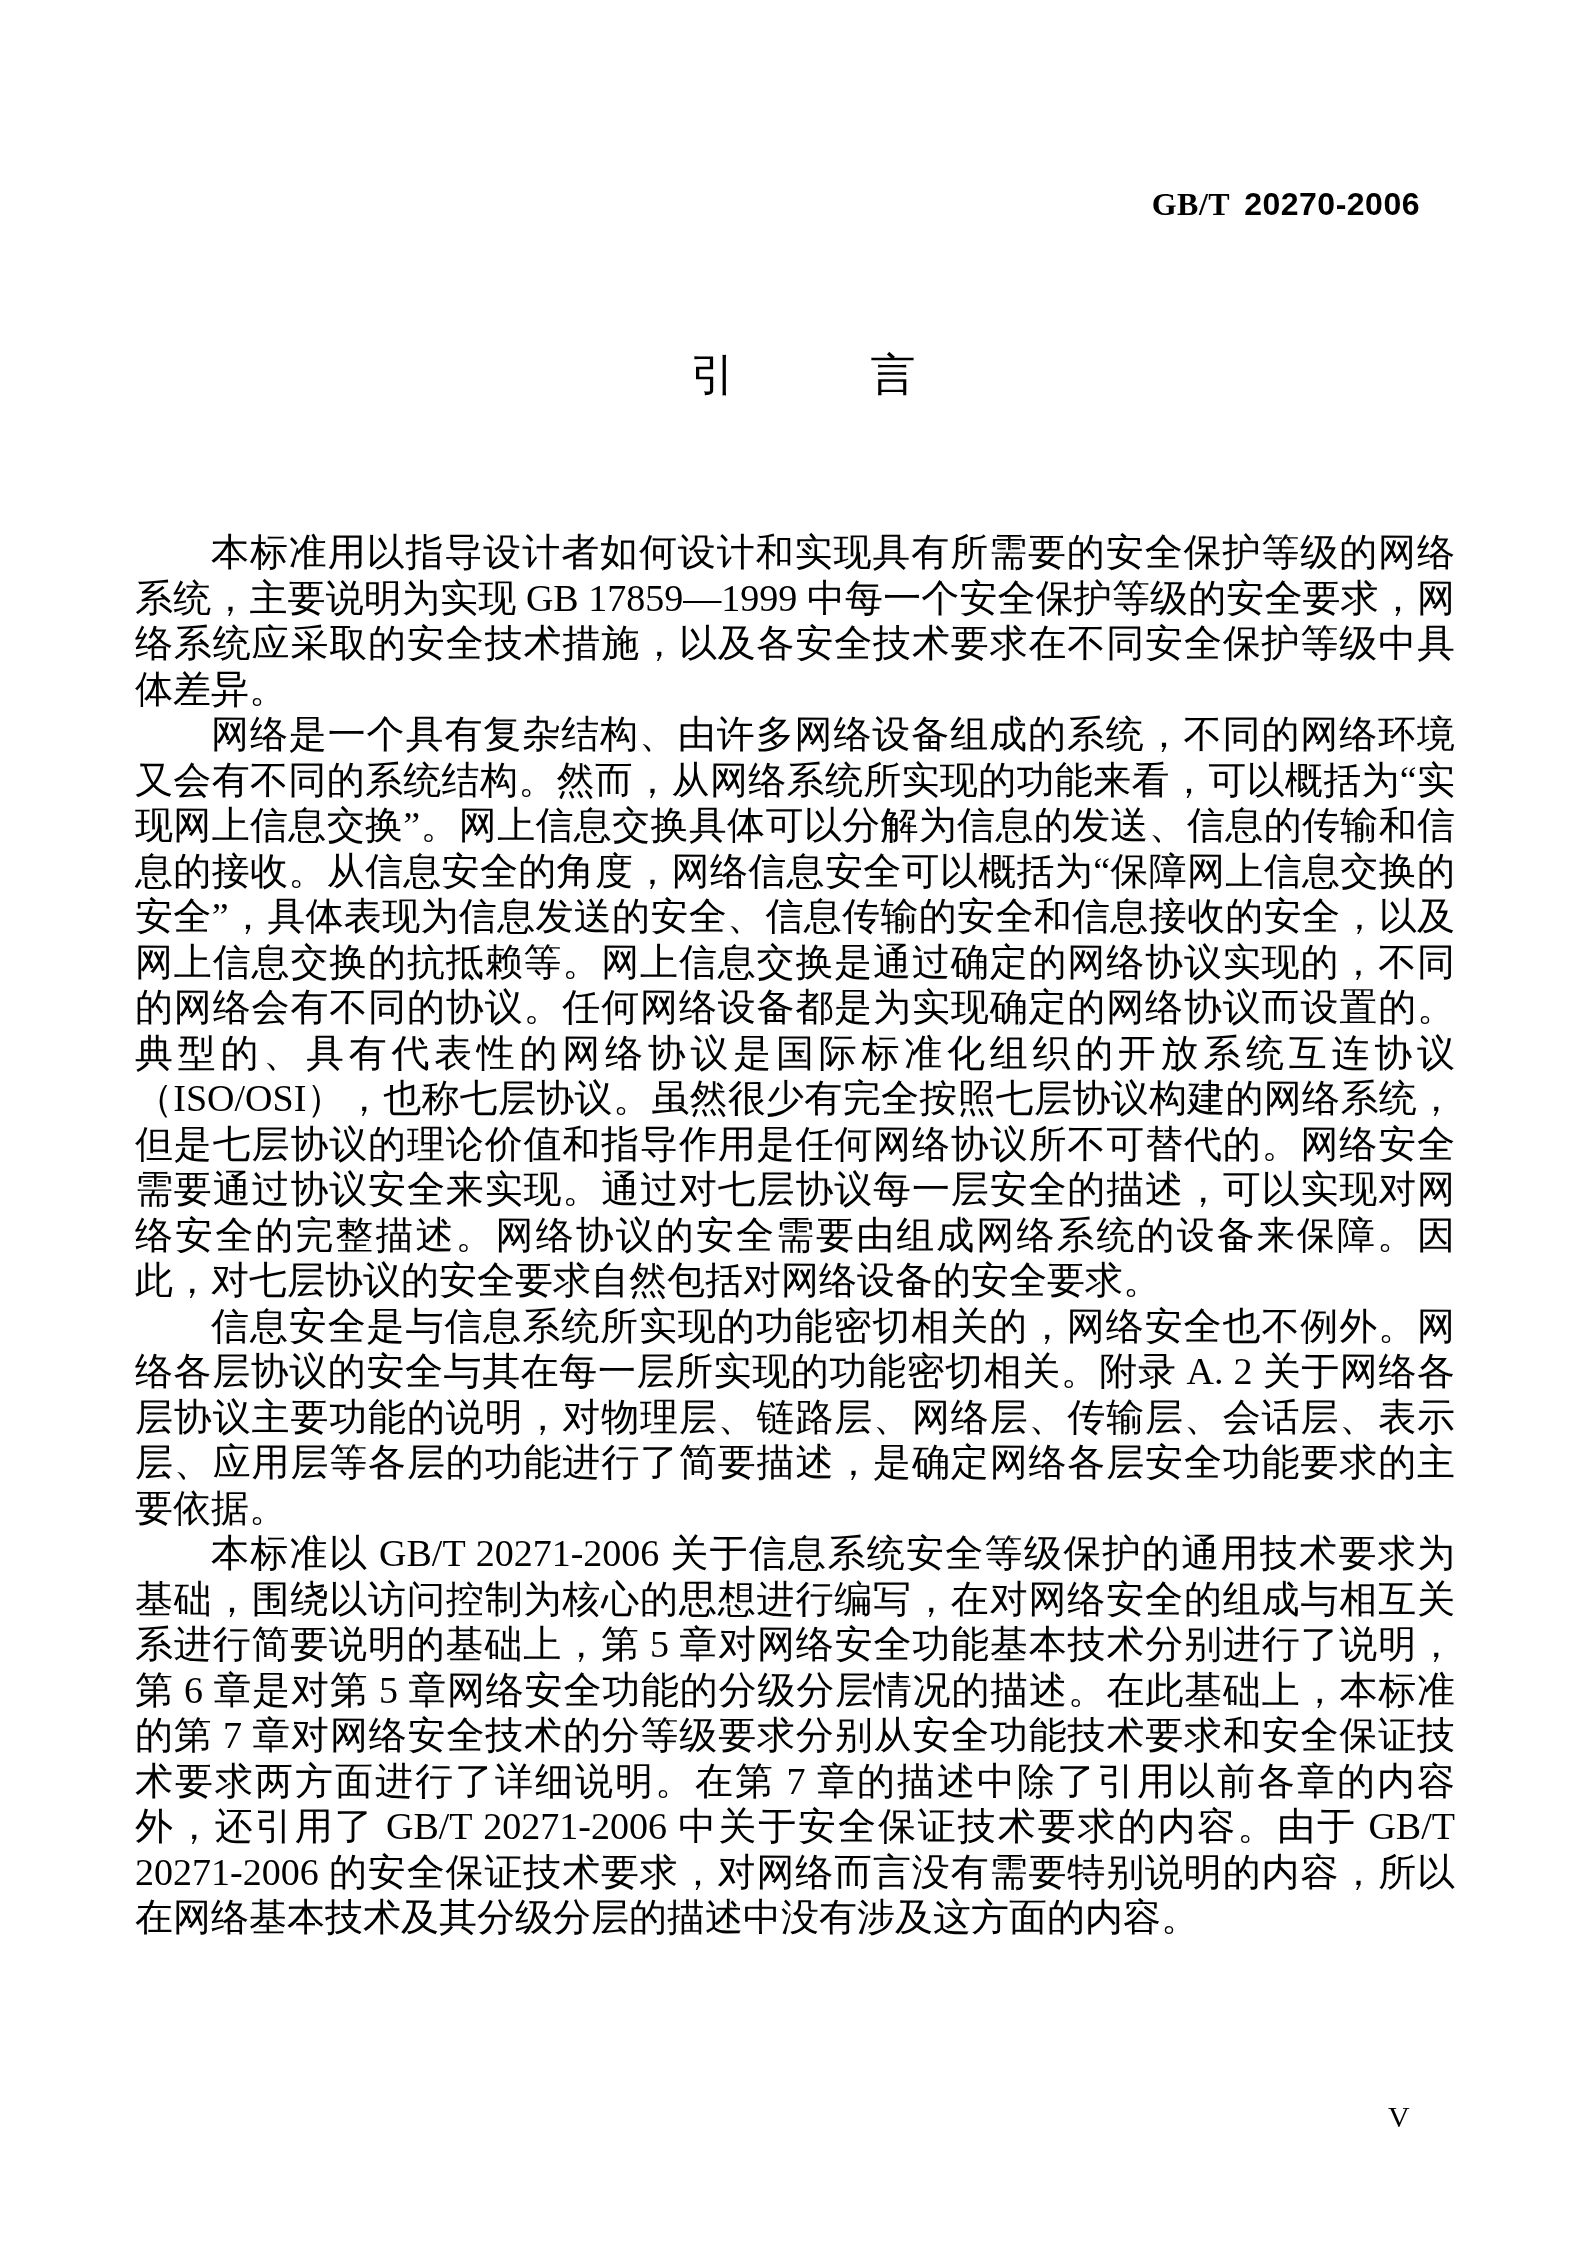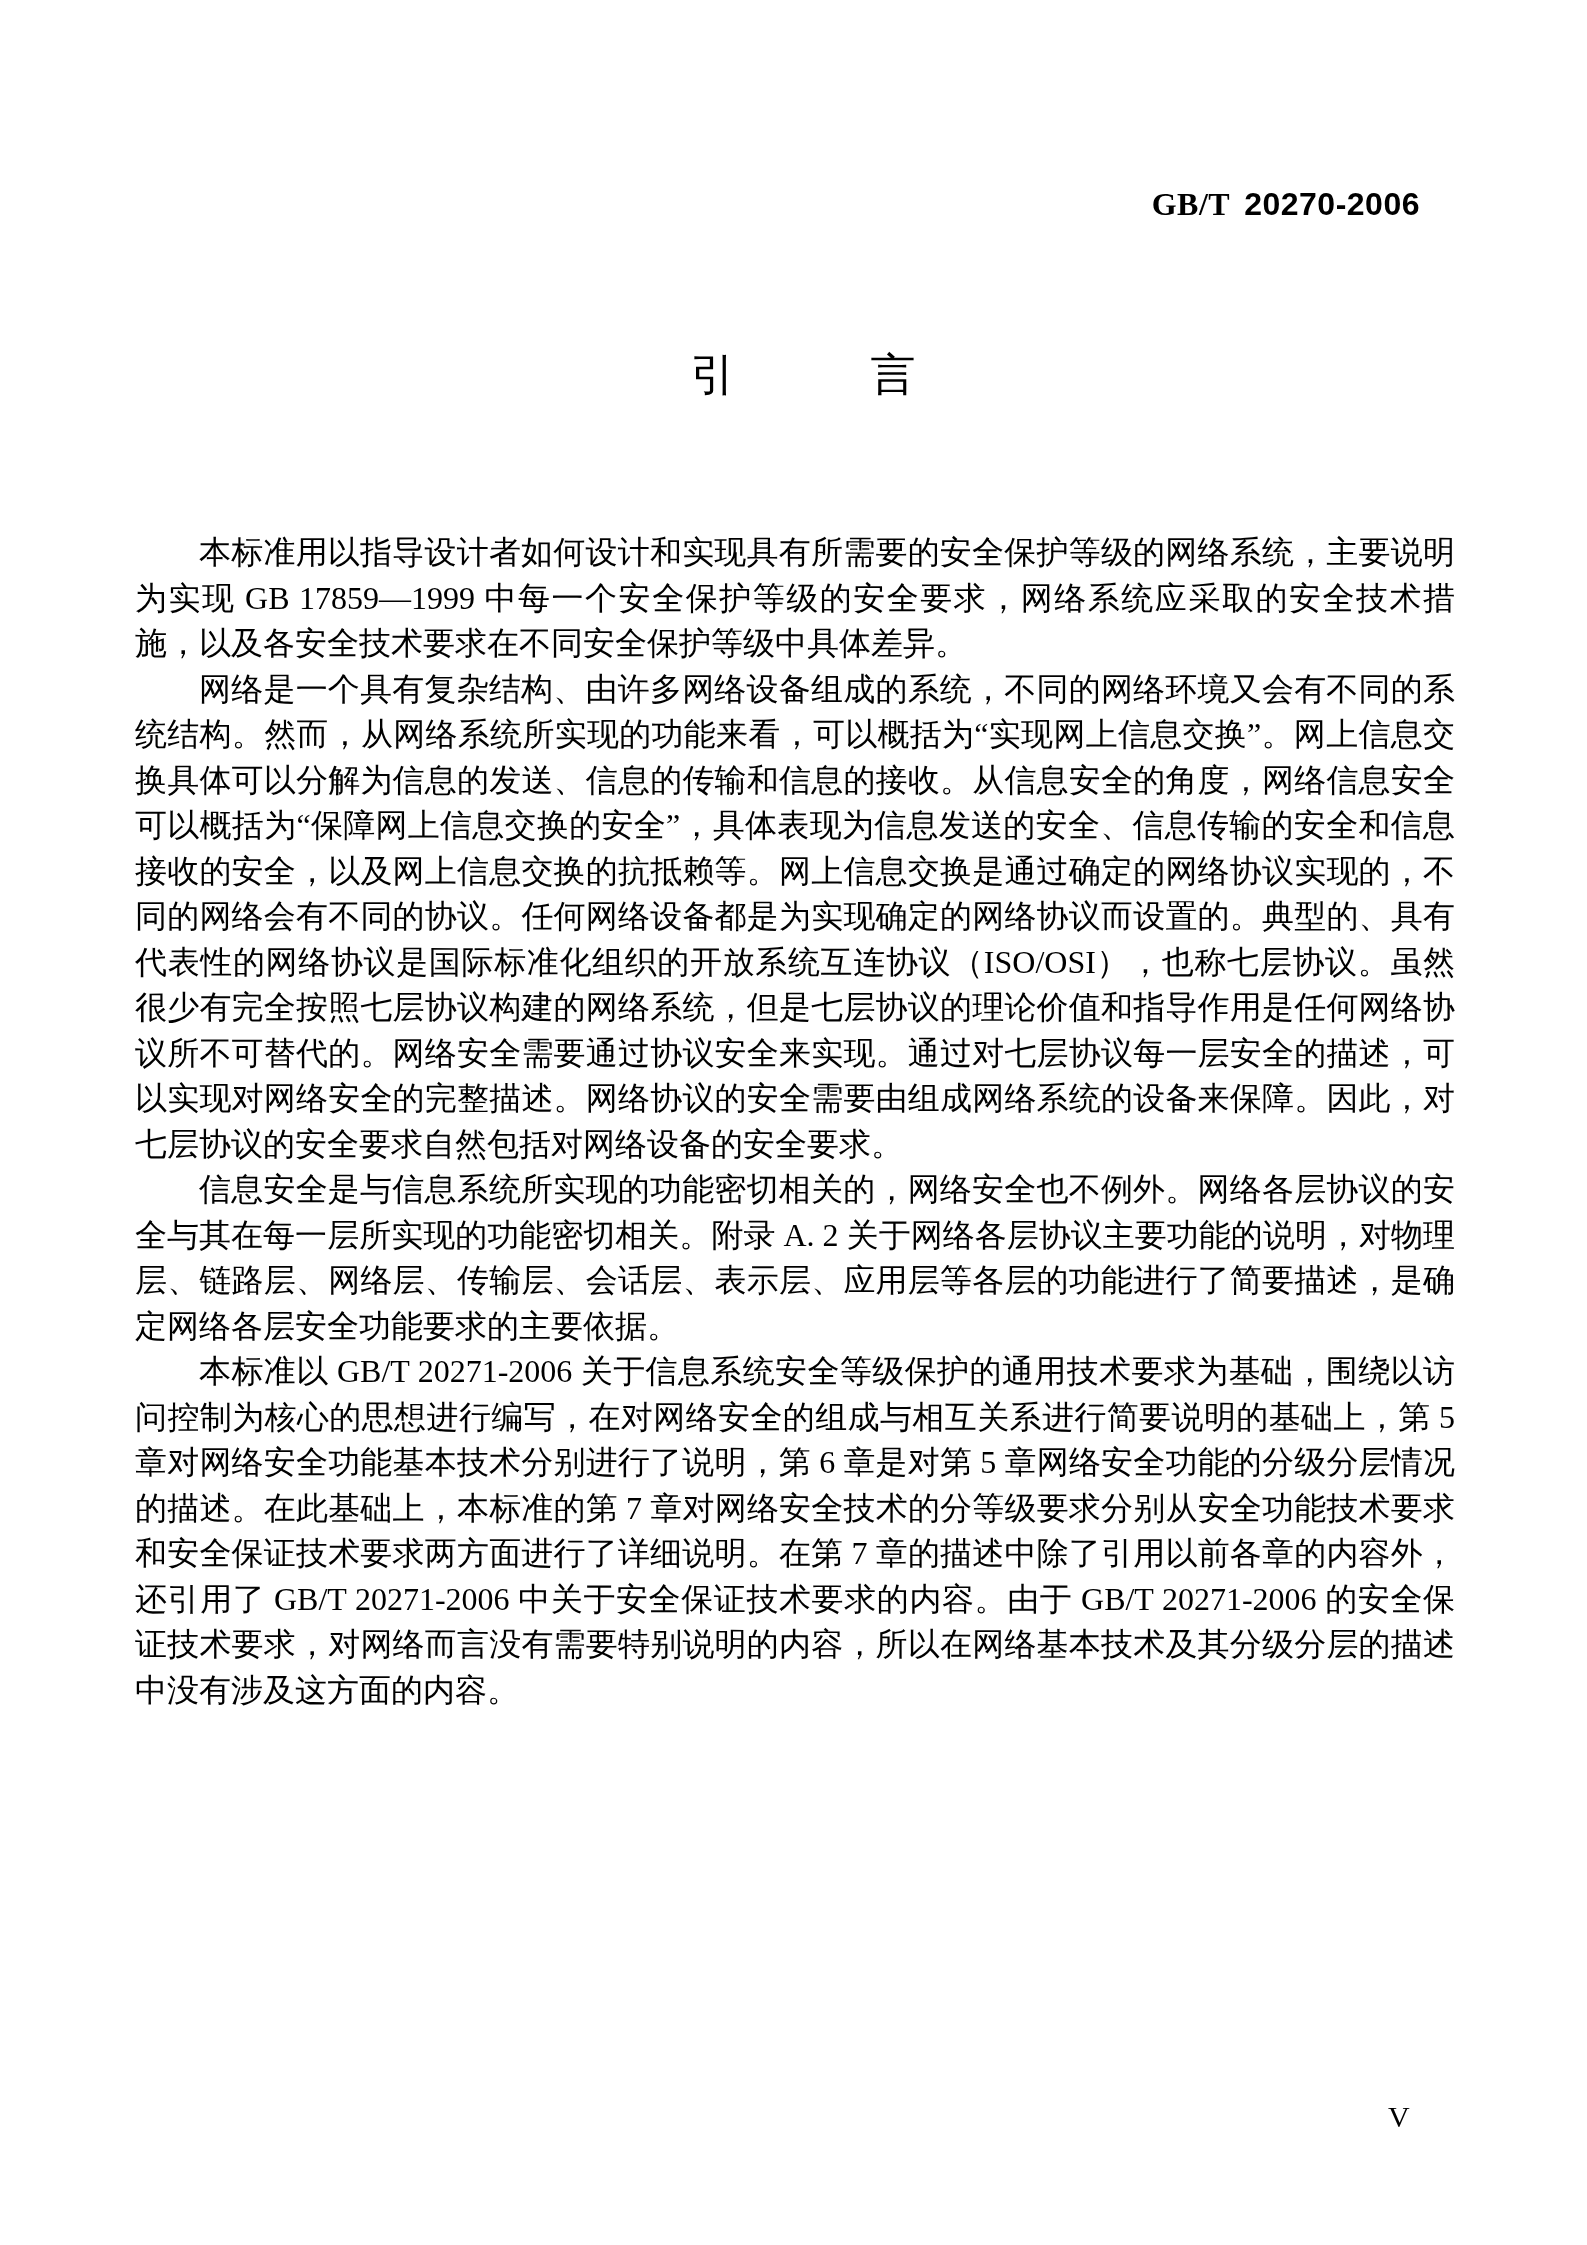--- a/index.html
+++ b/index.html
@@ -45,21 +45,21 @@
     font-weight: normal;
     font-size: 45px;
     line-height: 1.2;
     white-space: pre;
   }
   .body-text {
     position: absolute;
     top: 530px;
     left: 135px;
     width: 1320px;
-    font-size: 32px;
+    font-size: 38px;
     line-height: 45.5px;
     text-align: justify;
     text-justify: inter-character;
   }
   .body-text p {
     margin: 0;
     padding: 0;
     text-indent: 2em;
   }
   .page-number {

